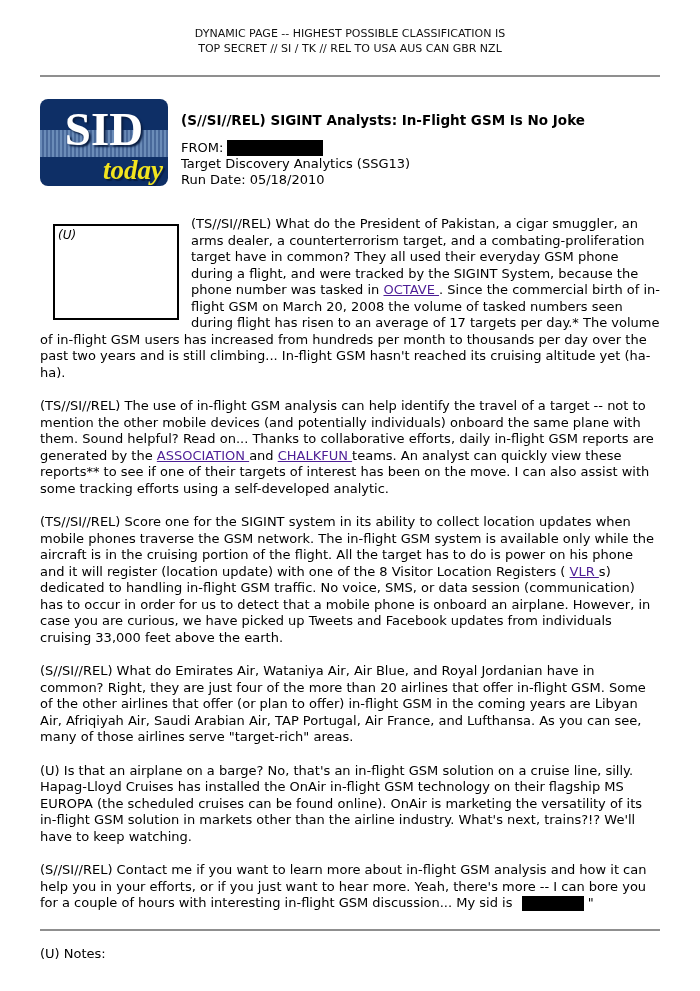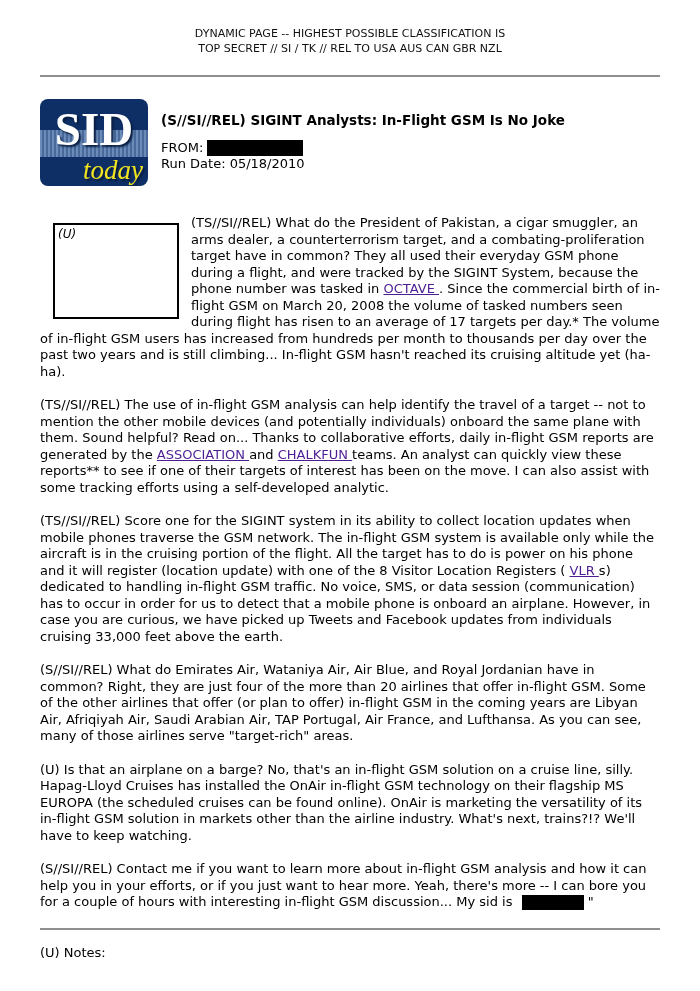--- a/index.html
+++ b/index.html
@@ -17,37 +17,37 @@
   }
 
   
   .rule { height: 2px; background: #8f8f8f; border: 0; }
   .rule-top { margin-top: 19px; }
   .rule-bottom { margin-top: 16px; }
 
   
   .masthead { display: flex; align-items: flex-start; gap: 13px; margin-top: 22px; }
   .logo {
-    position: relative; width: 108px; height: 87px; flex: 0 0 auto;
+    position: relative; width: 128px; height: 87px; flex: 0 0 auto;
     background: #0e2f66; border-radius: 8px; overflow: hidden;
   }
   .logo::before {
     content: ""; position: absolute; left: 0; right: 0; top: 36%; bottom: 33%;
     background: repeating-linear-gradient(90deg, #6b8cb8 0 2px, #49699a 2px 4px);
   }
   .logo-sid {
     position: absolute; top: 4px; left: 0; right: 0; text-align: center;
     font-family: "Liberation Serif", "DejaVu Serif", serif; font-weight: bold;
     font-size: 47px; line-height: 52px; color: #ffffff;
     text-shadow: 2px 2px 2px #081c40;
   }
   .logo-today {
     position: absolute; right: 5px; bottom: 1px;
     font-family: "Liberation Serif", "DejaVu Serif", serif;
-    font-style: italic; font-weight: normal; font-size: 27px; line-height: 30px;
+    font-style: italic; font-weight: bold; font-size: 27px; line-height: 30px;
     color: #f2e41f; text-shadow: 2px 2px 1px #081c40;
   }
   .mast-info { padding-top: 2px; }
   .title { margin: 11px 0 11px 0; font-size: 13.5px; line-height: 17px; font-weight: bold; }
   .mast-line { font-size: 13px; line-height: 15.5px; }
 
   
   .article { margin-top: 29px; }
   .figure-box {
     float: left; width: 116px; height: 90px;
@@ -88,20 +88,21 @@
     <div class="logo" data-name="sidtoday-logo">
       <div class="logo-sid" data-name="logo-sid-text">SID</div>
       <div class="logo-today" data-name="logo-today-text">today</div>
     </div>
     <div class="mast-info" data-name="masthead-info">
       <h1 class="title" data-name="article-title">(S//SI//REL) SIGINT Analysts: In-Flight GSM Is No Joke</h1>
       <div class="mast-line" data-name="from-line">
         <span data-name="from-label">FROM:</span>
         <span class="redact" data-name="from-redaction"></span>
       </div>
+      <div class="mast-line" data-name="org-line">Target Discovery Analytics (SSG13)</div>
       <div class="mast-line" data-name="run-date-line">Run Date: 05/18/2010</div>
     </div>
   </div>
 
   <div class="article" data-name="article-body">
     <div class="figure-box" data-name="redacted-figure">
       <span data-name="figure-classification-marking">(U)</span>
     </div>
     <div id="paragraphs" data-name="paragraphs-container">
         <p data-name="paragraph"><span data-name="text-run">(TS//SI//REL) What do the President of Pakistan, a cigar smuggler, an arms dealer, a counterterrorism target, and a combating-proliferation target have in common? They all used their everyday GSM phone during a flight, and were tracked by the SIGINT System, because the phone number was tasked in </span><a href="#" data-name="octave-link">OCTAVE </a><span data-name="text-run">. Since the commercial birth of in-flight GSM on March 20, 2008 the volume of tasked numbers seen during flight has risen to an average of 17 targets per day.* The volume of in-flight GSM users has increased from hundreds per month to thousands per day over the past two years and is still climbing... In-flight GSM hasn't reached its cruising altitude yet (ha-ha).</span></p>

